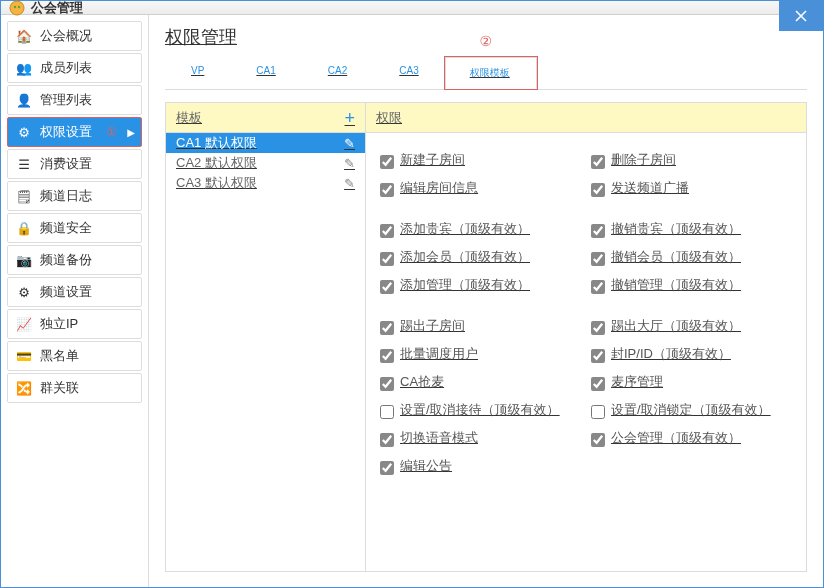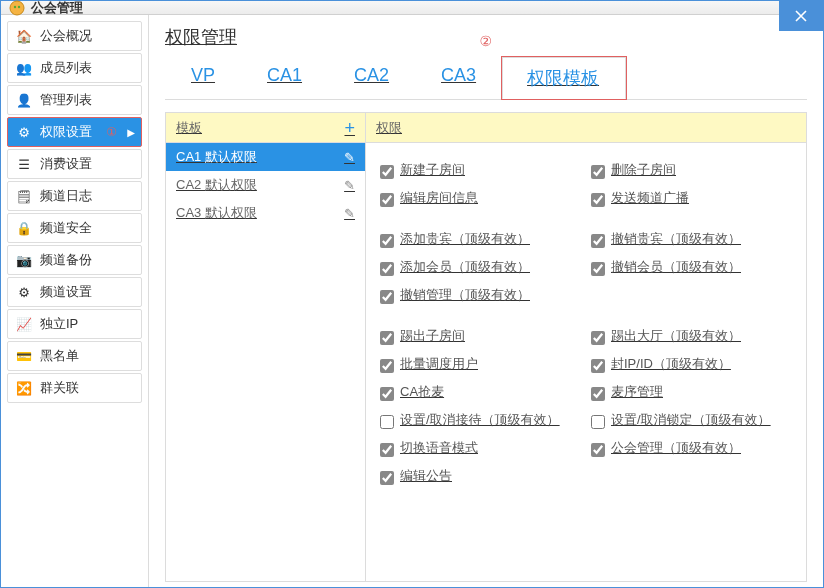--- a/index.html
+++ b/index.html
@@ -18,30 +18,30 @@
 .nav-item .nav-icon { width: 16px; display: inline-flex; justify-content:center; margin-right: 8px; font-size:13px; }
 .nav-item .chev { position:absolute; right:6px; font-size:10px; }
 .nav-item.boxed { border:1px solid #e06060; }
 .annot1 { position:absolute; right:24px; color:#e06060; font-size:12px; }
 
 .main { flex:1; padding: 10px 16px; position: relative; overflow:auto;text-decoration:underline; }
 .page-title { font-size: 18px; color:#333; margin-bottom: 8px; }
 
 .tabs-wrap { position:relative; }
 .tabs { display:flex; border-bottom:1px solid #dcdcdc; }
-.tab { padding: 8px 26px; color:#2a92e4; cursor:pointer; font-size:18px; }
+.tab { padding: 8px 26px; color:#2a92e4; cursor:pointer; font-size:10px; }
 .tab.active { border:1px solid #dcdcdc; border-bottom:2px solid #fff; margin-bottom:-1px; position:relative;padding-left:24px; }
 .tab.boxed::after { content:""; position:absolute; inset:-2px; border:1px solid #e06060; pointer-events:none; }
 .annot2 { position:absolute; top:-24px; left:49%; color:#e06060; font-size:14px; }
 
 .content-row { display:flex; margin-top:12px; gap:0; border:1px solid #dcdcdc; height:470px;}
 .tpl-panel { width:200px; border-right:1px solid #dcdcdc; display:flex; flex-direction:column; }
 .panel-header { height:30px; display:flex; align-items:center; padding:0 10px; background:#fef9c3; border-bottom:1px solid #dcdcdc; color:#666; justify-content:space-between; }
 .panel-header .plus { color:#2a92e4; font-size:18px; cursor:pointer; line-height:1; }
-.tpl-item { height:28px; display:flex; align-items:center; padding:0 10px; justify-content:space-between; cursor:pointer; color:#666; }
+.tpl-item { height:20px; display:flex; align-items:center; padding:0 10px; justify-content:space-between; cursor:pointer; color:#666; }
 .tpl-item.active { background:#2a92e4; color:#fff; }
 .tpl-item .edit { color:#888; cursor:pointer; }
 .tpl-item.active .edit { color:#fff; }
 
 .perm-panel { flex:1; display:flex; flex-direction:column; }
 .perm-body { padding:10px 14px; overflow:auto; }
 .perm-group { display:grid; grid-template-columns:1fr 1fr; column-gap:10px; row-gap:10px; padding:8px 0 14px; }
 .perm-group + .perm-group { border-top:1px dashed #fff; }
 .perm-item { display:flex; align-items:flex-end; gap:6px; color:#555; font-size:13px; }
 .perm-item input[type=checkbox]{ width:14px; height:14px; accent-color:#888; }
@@ -191,20 +191,24 @@
                 <label class="perm-item">
                   <input type="checkbox" checked="" style="">
                   <span>添加会员（顶级有效）</span>
                 </label>
                 <label class="perm-item">
                   <input type="checkbox" checked="" style="">
                   <span>撤销会员（顶级有效）</span>
                 </label>
                 <label class="perm-item">
                   <input type="checkbox" checked="" style="">
+                  <span>添加管理（顶级有效）</span>
+                </label>
+                <label class="perm-item">
+                  <input type="checkbox" checked="" style="">
                   <span>撤销管理（顶级有效）</span>
                 </label>
               </div>
               <div class="perm-group">
                 <label class="perm-item">
                   <input type="checkbox" checked="" style="">
                   <span>踢出子房间</span>
                 </label>
                 <label class="perm-item">
                   <input type="checkbox" checked="" style="">

